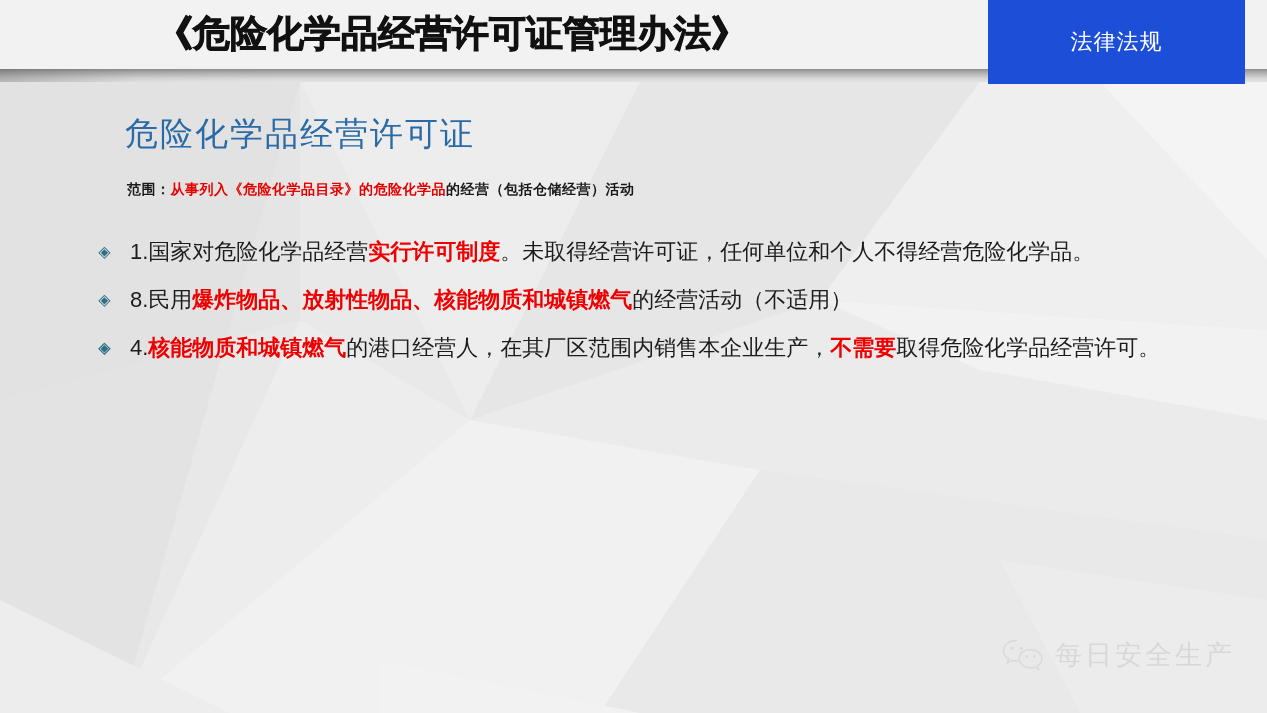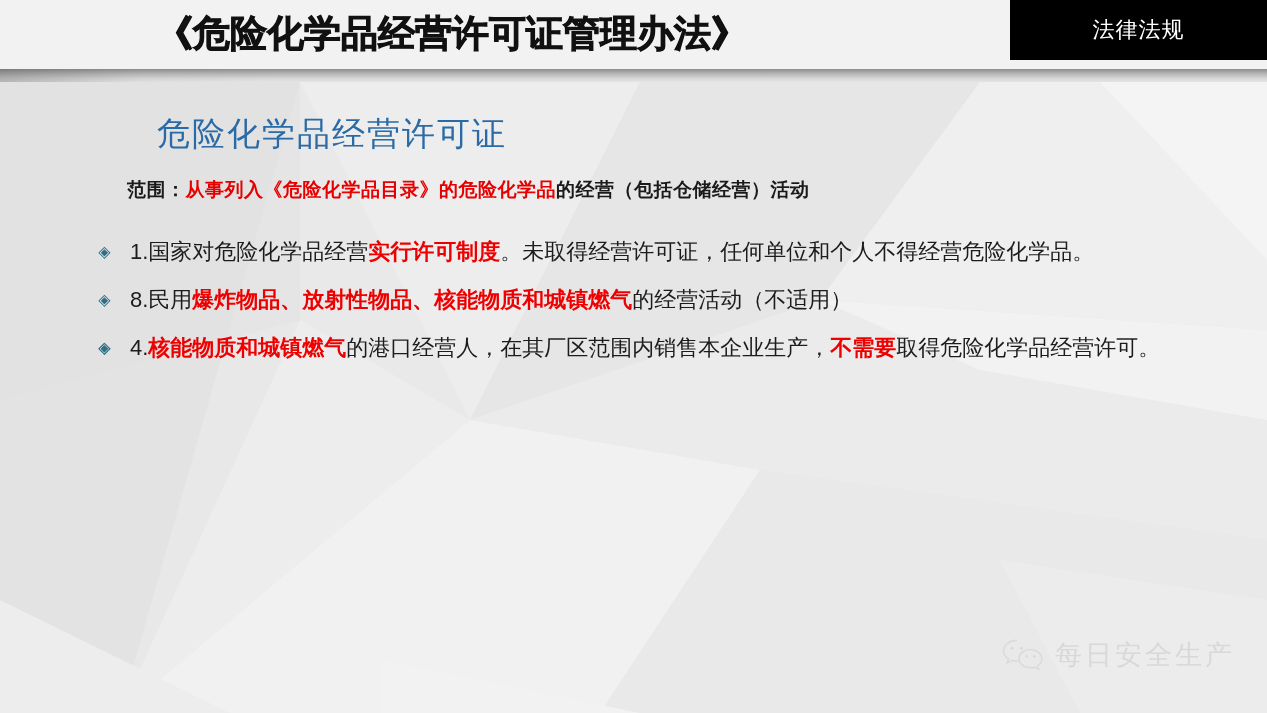--- a/index.html
+++ b/index.html
@@ -63,24 +63,24 @@
     font-weight: 900;
     color: #111111;
     letter-spacing: 0px;
     white-space: nowrap;
     z-index: 5;
     -webkit-text-stroke: 0.9px #111111;
   }
 
   .tag-box {
     position: absolute;
-    left: 1010px; top: 0;
+    left: 988px; top: 0;
     width: 257px;
-    height: 60px;
-    background: #000000;
+    height: 84px;
+    background: #1d4ed8;
     z-index: 5;
     display: flex;
     align-items: center;
     justify-content: center;
   }
   .tag-box-label {
     color: #ffffff;
     font-size: 22px;
     font-weight: 400;
     letter-spacing: 1px;
@@ -97,28 +97,27 @@
 
   .section-heading {
     position: absolute;
     left: 125px; top: 32px;
     font-family: "DejaVu Serif", "Liberation Serif", serif;
     font-size: 33px;
     line-height: 40px;
     color: #2a6aa6;
     letter-spacing: 2px;
     white-space: nowrap;
-    margin-left: 32px;
   }
 
   .scope-line {
     position: absolute;
     left: 127px; top: 93px;
     font-family: "DejaVu Serif", "Liberation Serif", serif;
-    font-size: 19px;
+    font-size: 14px;
     line-height: 28px;
     font-weight: bold;
     color: #1a1a1a;
     letter-spacing: 0.5px;
     white-space: nowrap;
   }
   .scope-line .hl { color: #e60000; }
 
   .bullets {
     position: absolute;

